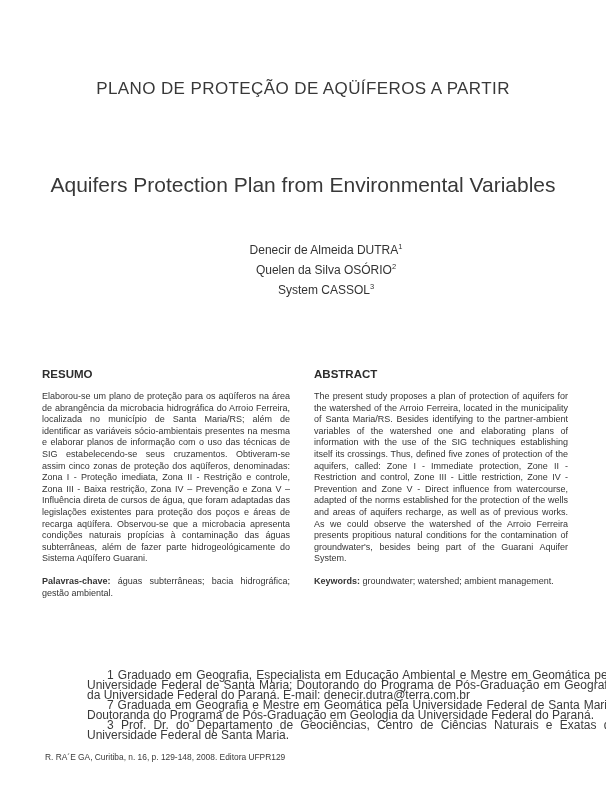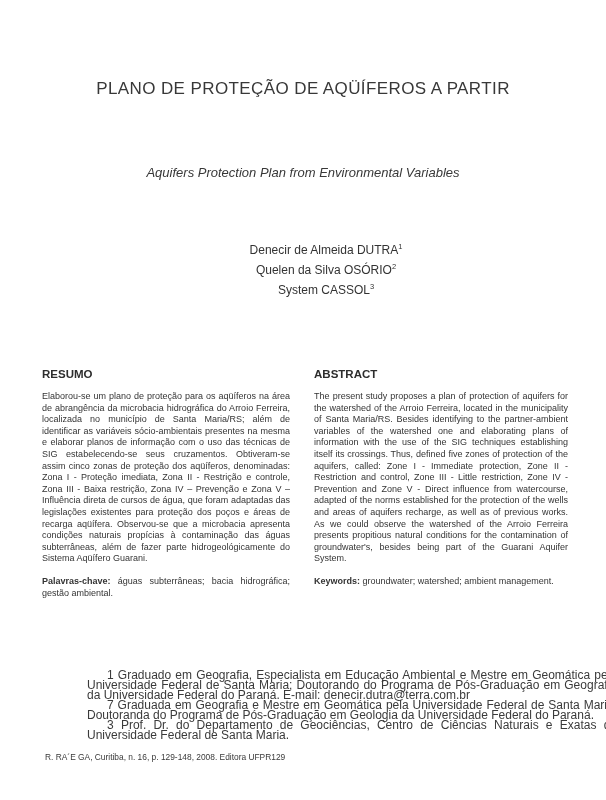--- a/index.html
+++ b/index.html
@@ -28,24 +28,23 @@
     letter-spacing: 0.4px;
     line-height: 30px;
     color: #383838;
   }
   .title .title-line { display: block; }
   .subtitle {
     position: absolute;
     top: 157px;
     left: 0;
     right: 0;
-    margin: 8px;
+    margin: 16px;
     text-align: center;
-    font-size: 13px;
-    font-style: italic;
+    font-size: 21px;
     font-weight: 400;
     color: #383838;
   }
   .authors {
     position: absolute;
     top: 240px;
     left: 146px;
     width: 360px;
     text-align: center;
     font-size: 12px;

